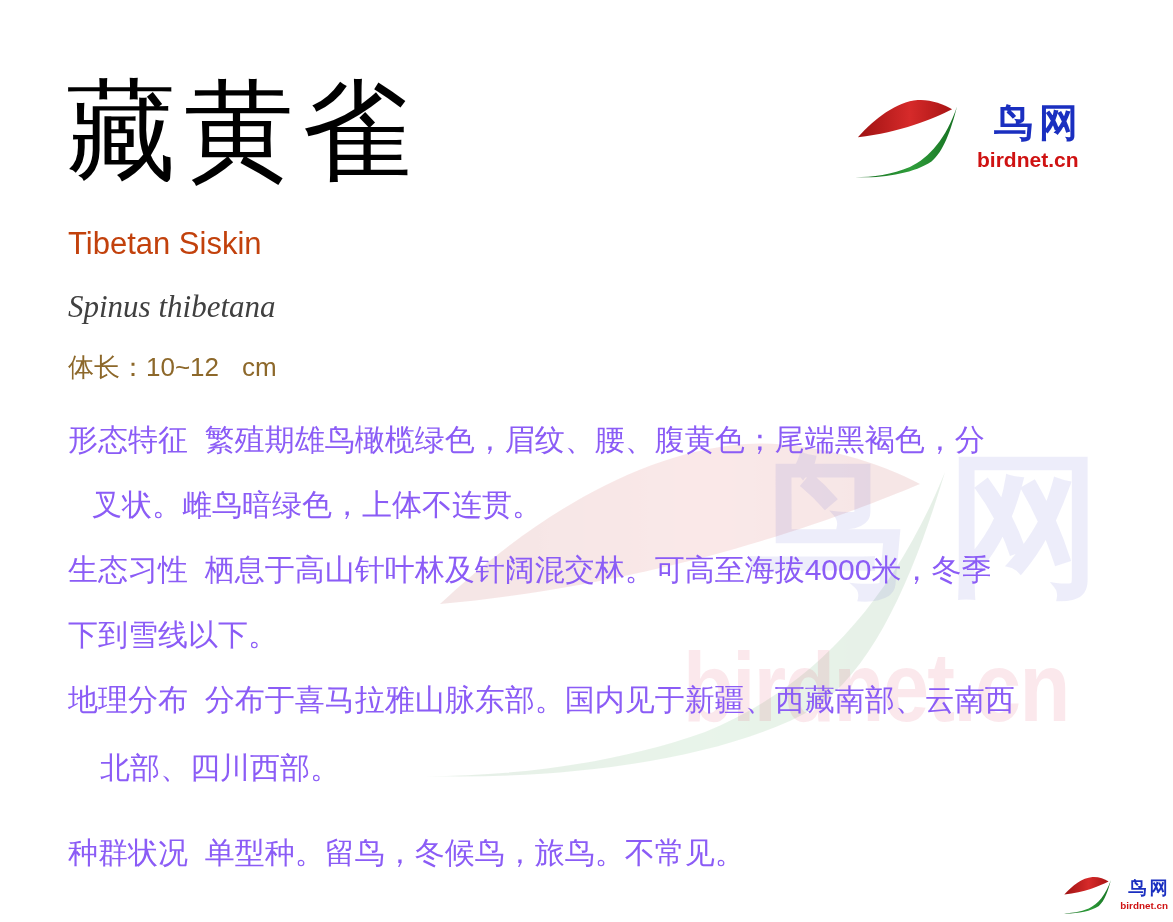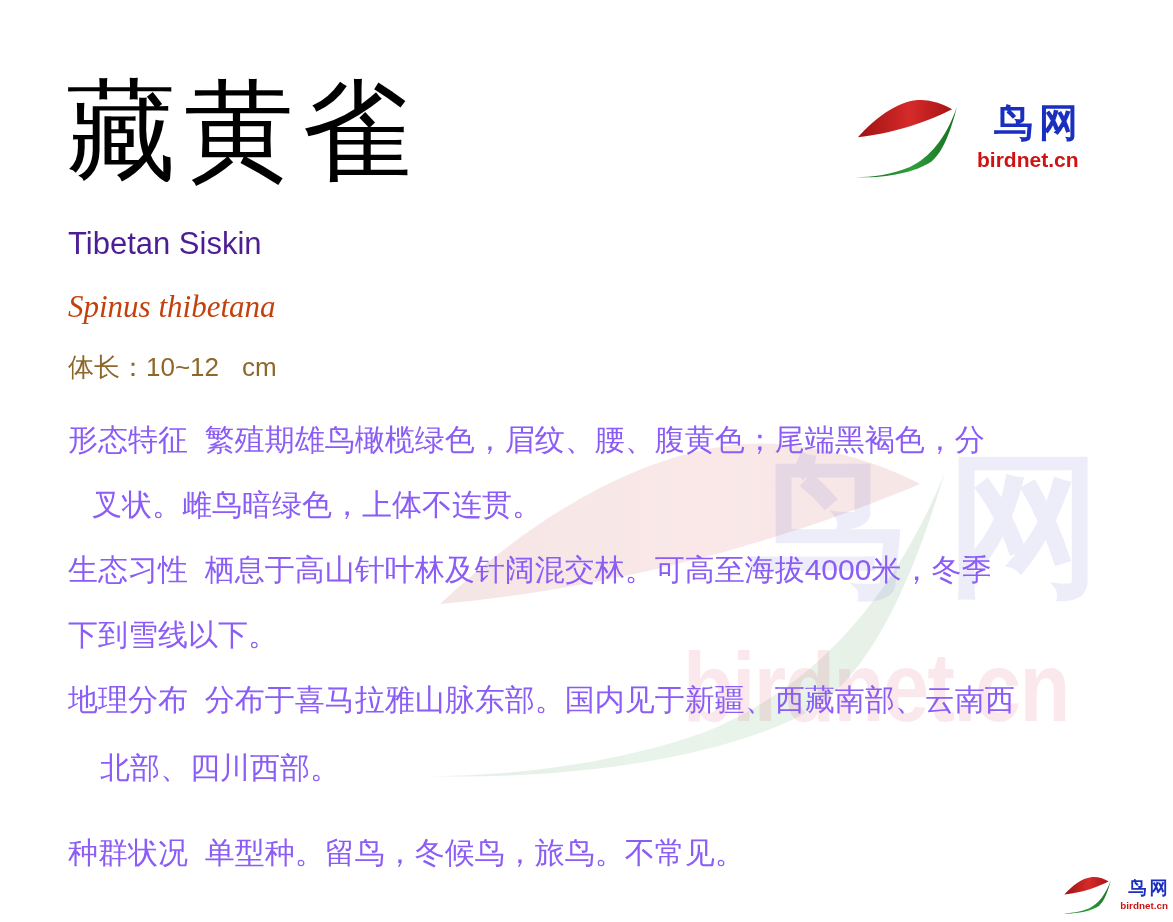--- a/index.html
+++ b/index.html
@@ -34,28 +34,28 @@
   #content { position: absolute; inset: 0; z-index: 2; border-radius: 22px; }
 
   #page-title {
     position: absolute; left: 66px; top: 72px;
     font-size: 110px; line-height: 1.08; font-weight: 500;
     letter-spacing: 8px; color: #000000; white-space: pre;
   }
 
   #title-en {
     position: absolute; left: 68px; top: 226px;
-    font-size: 31px; line-height: 1.15; color: #4c1d95; white-space: pre;
+    font-size: 31px; line-height: 1.15; color: #c2410c; white-space: pre;
   }
 
   #sci-name {
     position: absolute; left: 68px; top: 289px;
     font-family: "Liberation Serif", "DejaVu Serif", serif;
     font-style: italic; font-size: 31px; line-height: 1.15;
-    color: #c2410c; white-space: pre;
+    color: #404040; white-space: pre;
   }
 
   #body-length {
     position: absolute; left: 68px; top: 352px;
     font-size: 26px; line-height: 1.2; color: #8d682a; white-space: pre;
   }
   #body-length .unit { margin-left: 23px; }
 
   .text-line {
     position: absolute; left: 68px;

